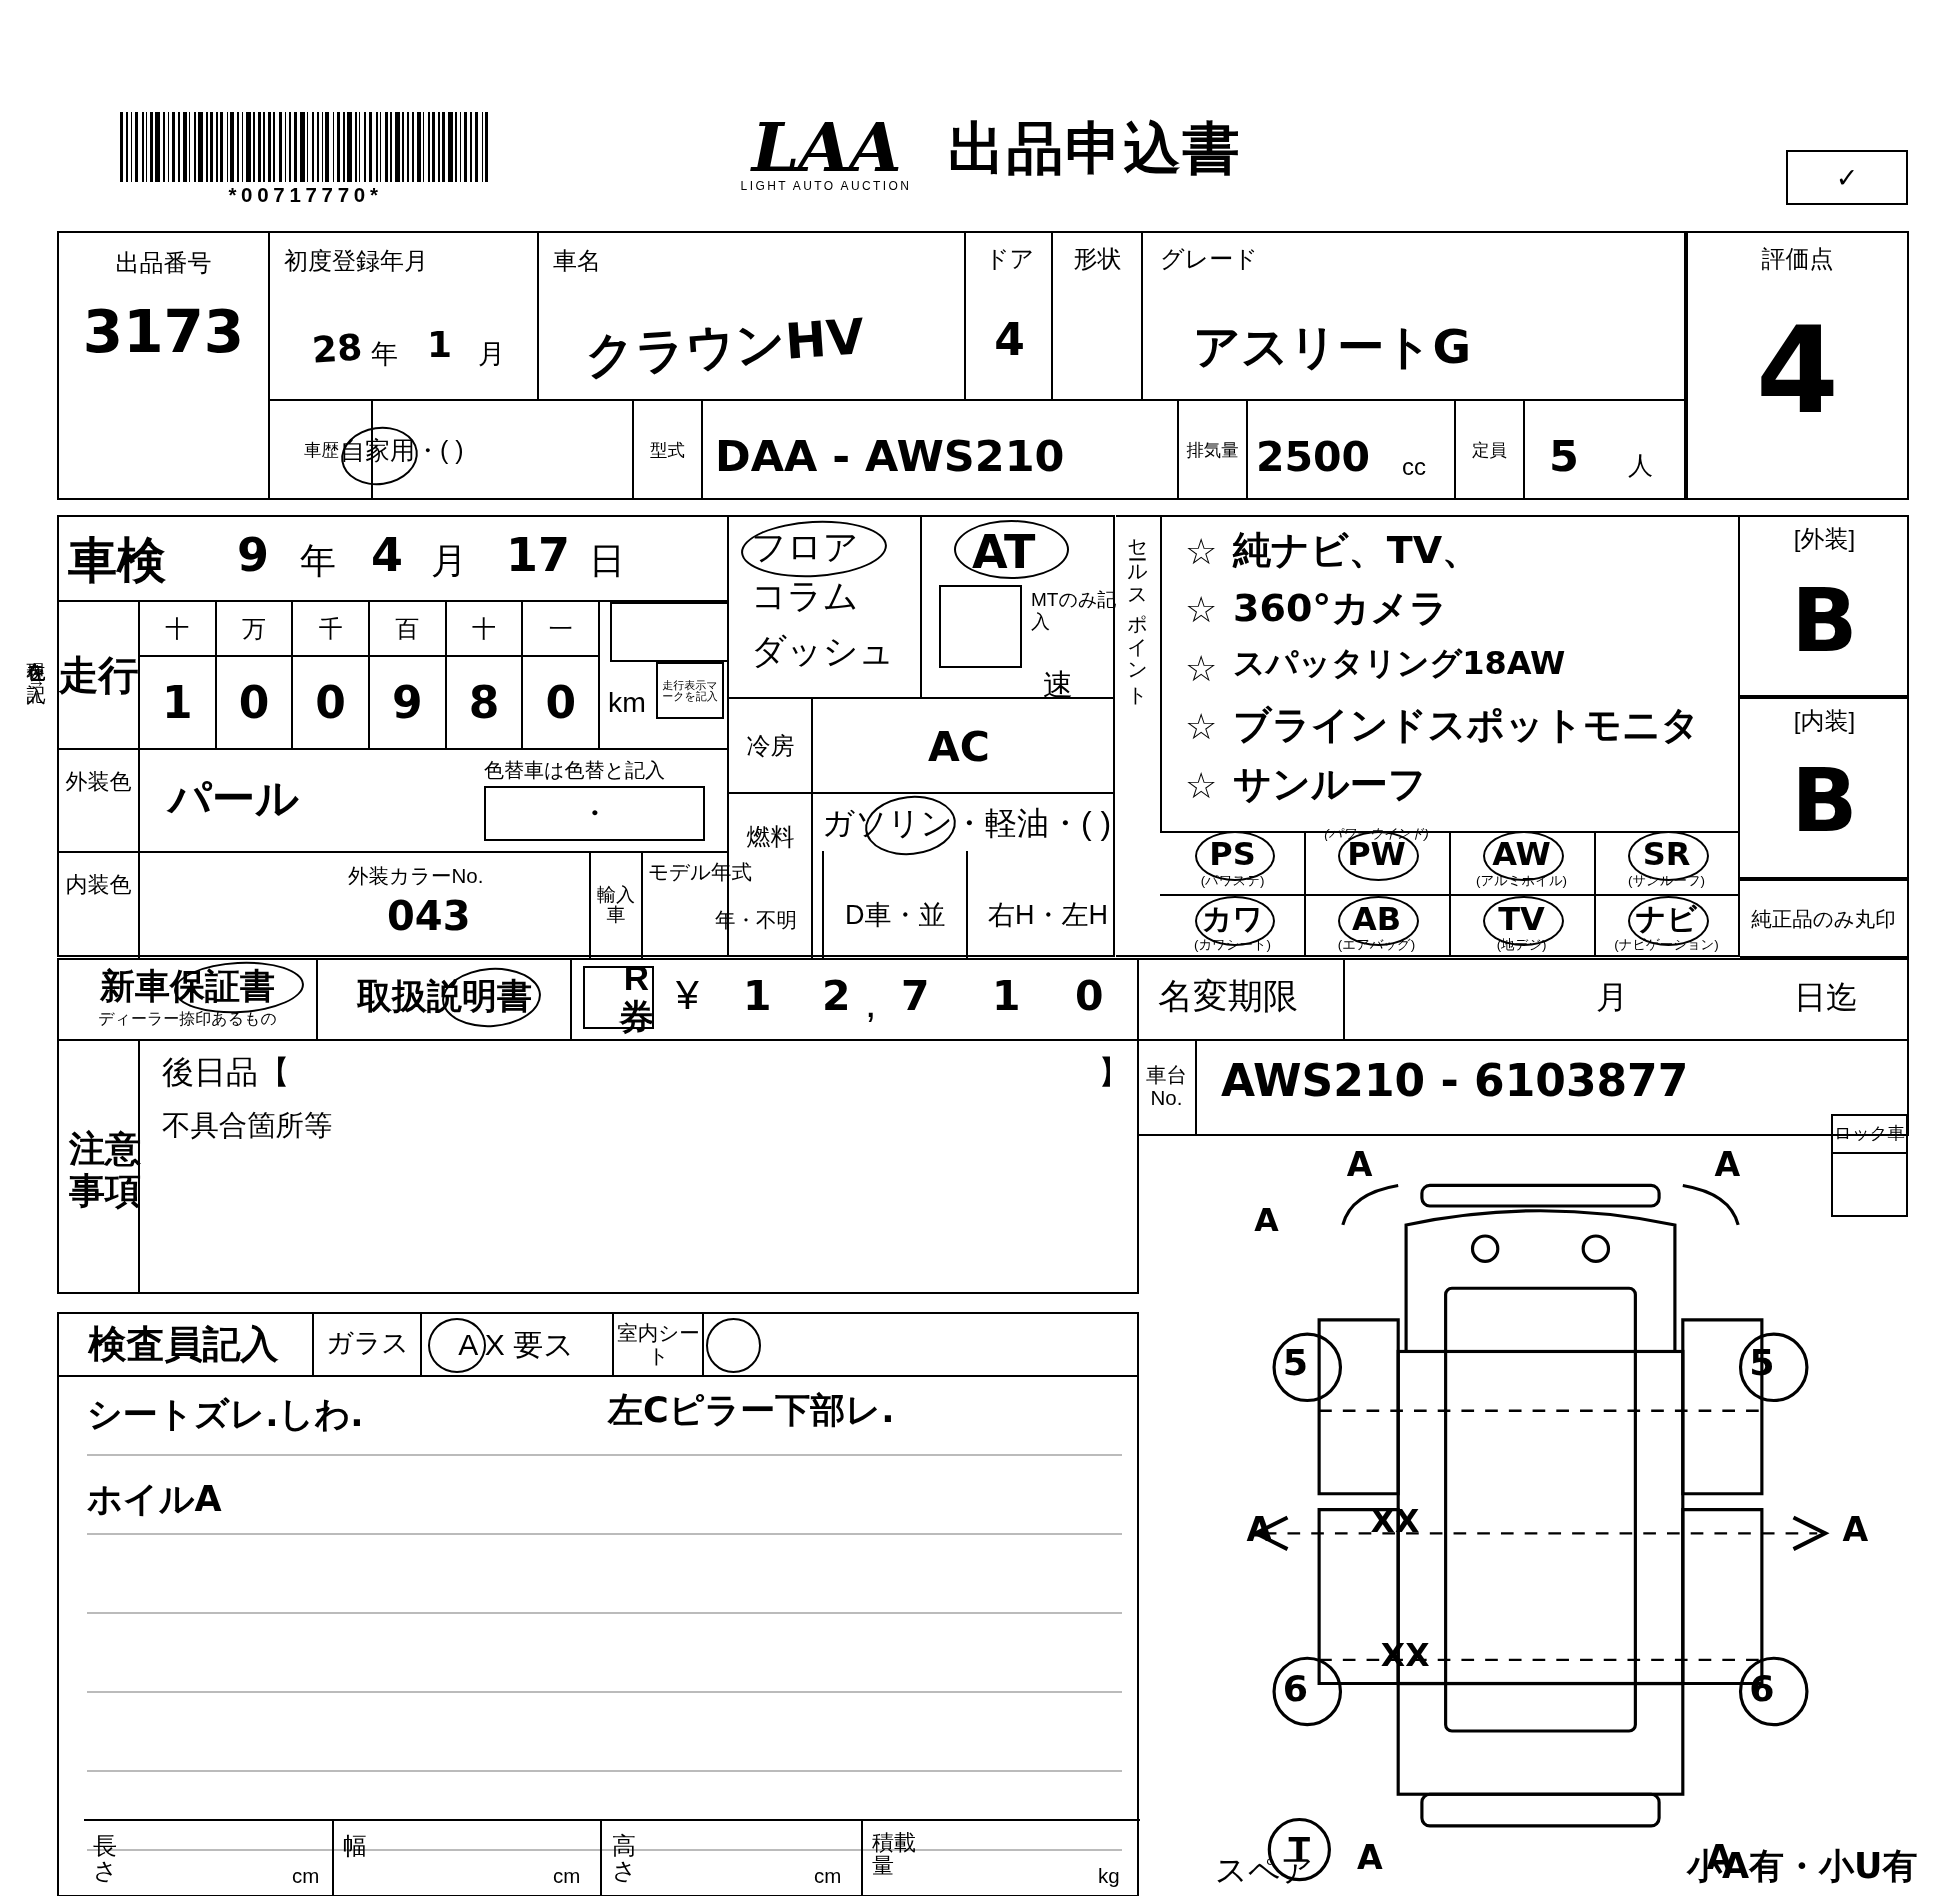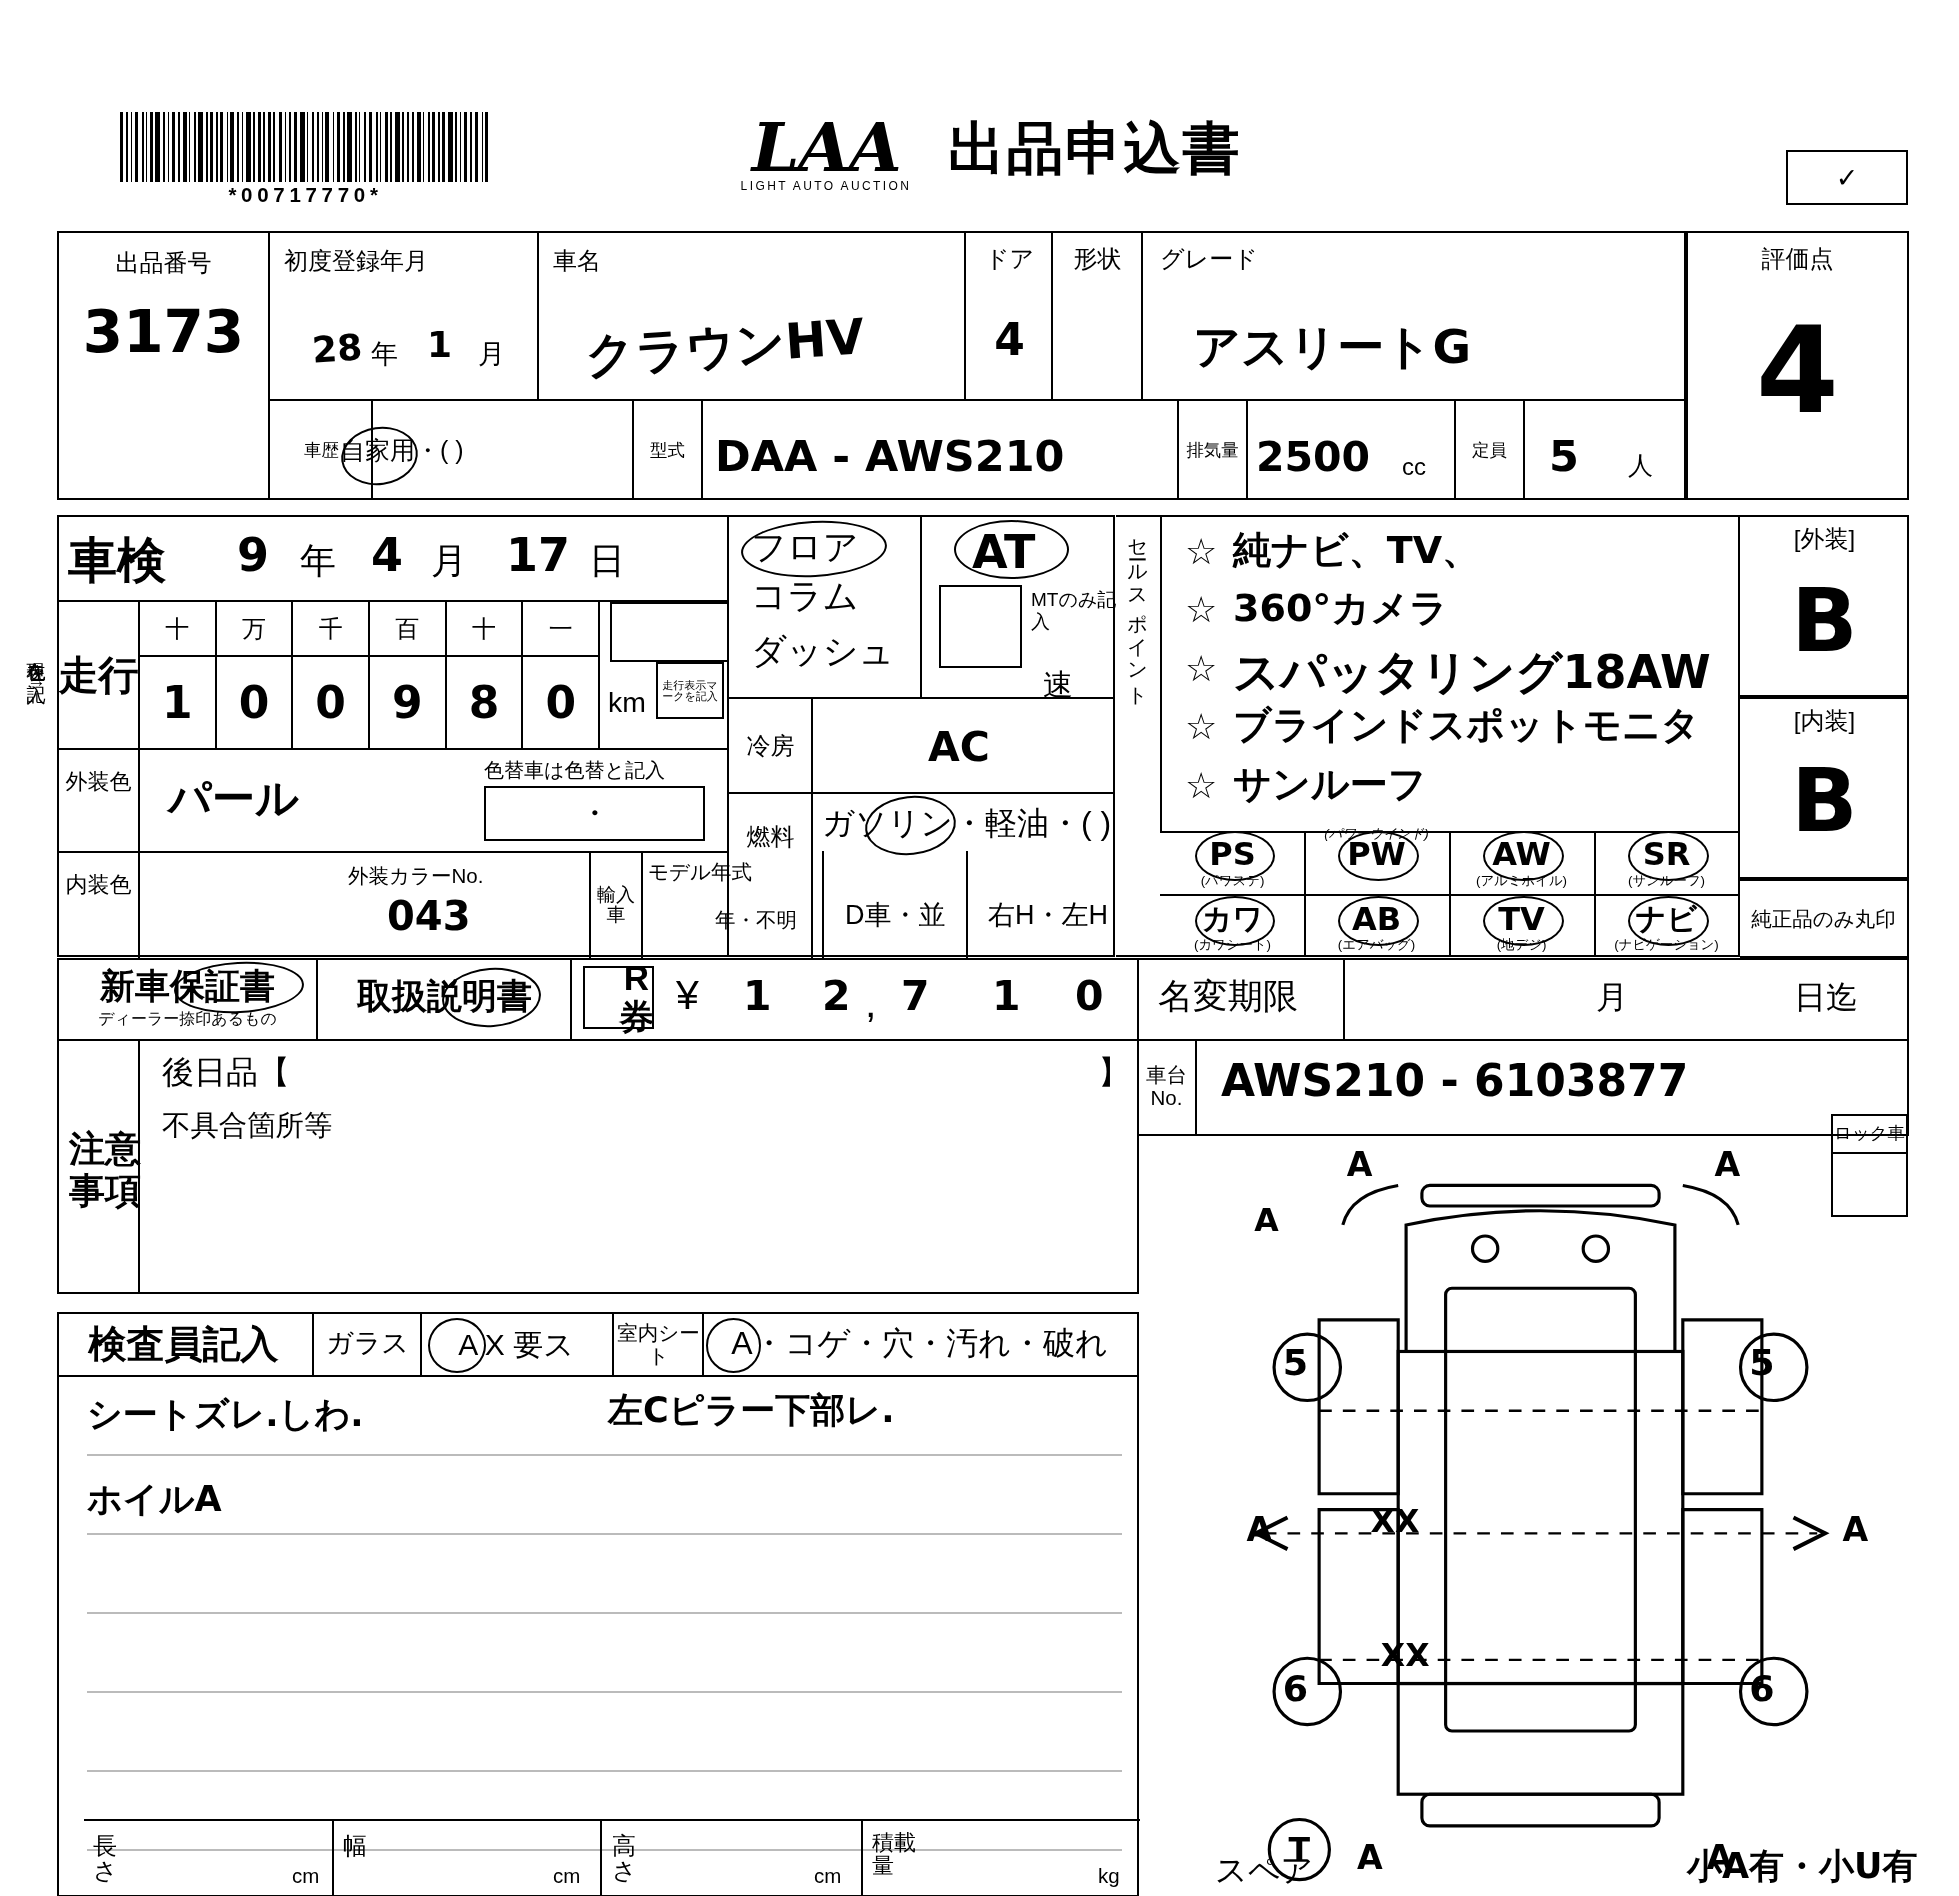--- a/index.html
+++ b/index.html
@@ -246,21 +246,21 @@
   <div class="abs ctr lbl" style="left:728px;top:806px;width:85px;height:63px;font-size:24px;line-height:1.1;">燃料</div>
   <div class="abs lbl" style="left:822px;top:806px;font-size:32px;">ガソリン・軽油・(        )</div>
   <div class="ellipse" style="left:865px;top:796px;width:87px;height:55px;transform:rotate(-6deg);"></div>
 
   <div class="abs bx" style="left:1116px;top:515px;width:624px;height:442px;border-left:none;"></div>
   <div class="abs vert" style="left:1125px;top:525px;height:308px;font-size:20px;letter-spacing:1.6px;">セールスポイント</div>
   <div class="abs" style="left:1160px;top:515px;width:2.4px;height:316px;background:#000;"></div>
 
   <div class="abs hand" style="left:1233px;top:525px;font-size:38px;">純ナビ、TV、</div>
   <div class="abs hand" style="left:1233px;top:583px;font-size:38px;">360°カメラ</div>
-  <div class="abs hand" style="left:1233px;top:642px;font-size:46px;">スパッタリング18AW</div>
+  <div class="abs hand" style="left:1233px;top:642px;font-size:32px;">スパッタリング18AW</div>
   <div class="abs hand" style="left:1233px;top:700px;font-size:38px;">ブラインドスポットモニタ</div>
   <div class="abs hand" style="left:1233px;top:759px;font-size:38px;">サンルーフ</div>
   <div class="abs" style="left:1185px;top:531px;font-size:36px;">☆</div>
   <div class="abs" style="left:1185px;top:589px;font-size:36px;">☆</div>
   <div class="abs" style="left:1185px;top:648px;font-size:36px;">☆</div>
   <div class="abs" style="left:1185px;top:706px;font-size:36px;">☆</div>
   <div class="abs" style="left:1185px;top:765px;font-size:36px;">☆</div>
 
   <div class="abs" style="left:1160px;top:831px;width:580px;height:126px;border-top:2.4px solid #000;"></div>
   <div class="abs" style="left:1160px;top:894px;width:580px;height:2.4px;background:#000;"></div>
@@ -352,21 +352,20 @@
   <div class="abs" style="left:57px;top:1312px;width:1082px;height:65px;border-bottom:2.4px solid #000;"></div>
   <div class="abs ctr lbl" style="left:65px;top:1321px;width:237px;height:47px;font-size:38px;font-weight:bold;">検査員記入</div>
   <div class="abs" style="left:312px;top:1312px;width:2.4px;height:65px;background:#000;"></div>
   <div class="abs ctr lbl" style="left:316px;top:1326px;width:103px;height:36px;font-size:27px;">ガラス</div>
   <div class="abs" style="left:420px;top:1312px;width:2.4px;height:65px;background:#000;"></div>
   <div class="abs ctr lbl" style="left:423px;top:1326px;width:186px;height:36px;font-size:30px;">A X 要ス</div>
   <div class="ellipse" style="left:428px;top:1318px;width:54px;height:51px;"></div>
   <div class="abs" style="left:612px;top:1312px;width:2.4px;height:65px;background:#000;"></div>
   <div class="abs ctr lbl-sm" style="left:615px;top:1321px;width:87px;height:47px;font-size:20.5px;line-height:1.1;">室内シート</div>
   <div class="abs" style="left:702px;top:1312px;width:2.4px;height:65px;background:#000;"></div>
-  <div class="abs ctr lbl" style="left:704px;top:1324px;width:431px;height:40px;font-size:32px;">A・コゲ・穴・汚れ・破れ</div>
   <div class="ellipse" style="left:706px;top:1318px;width:51px;height:51px;"></div>
 
   <div class="abs hand" style="left:87px;top:1391px;font-size:35px;">シートズレ.しわ.</div>
   <div class="abs hand" style="left:608px;top:1387px;font-size:35px;">左Cピラー下部レ.</div>
   <div class="abs hand" style="left:87px;top:1476px;font-size:35px;">ホイルA</div>
 
   <div class="abs" style="left:87px;top:1454px;width:1035px;height:1.6px;background:#bbb;"></div>
   <div class="abs" style="left:87px;top:1533px;width:1035px;height:1.6px;background:#bbb;"></div>
   <div class="abs" style="left:87px;top:1612px;width:1035px;height:1.6px;background:#bbb;"></div>
   <div class="abs" style="left:87px;top:1691px;width:1035px;height:1.6px;background:#bbb;"></div>

